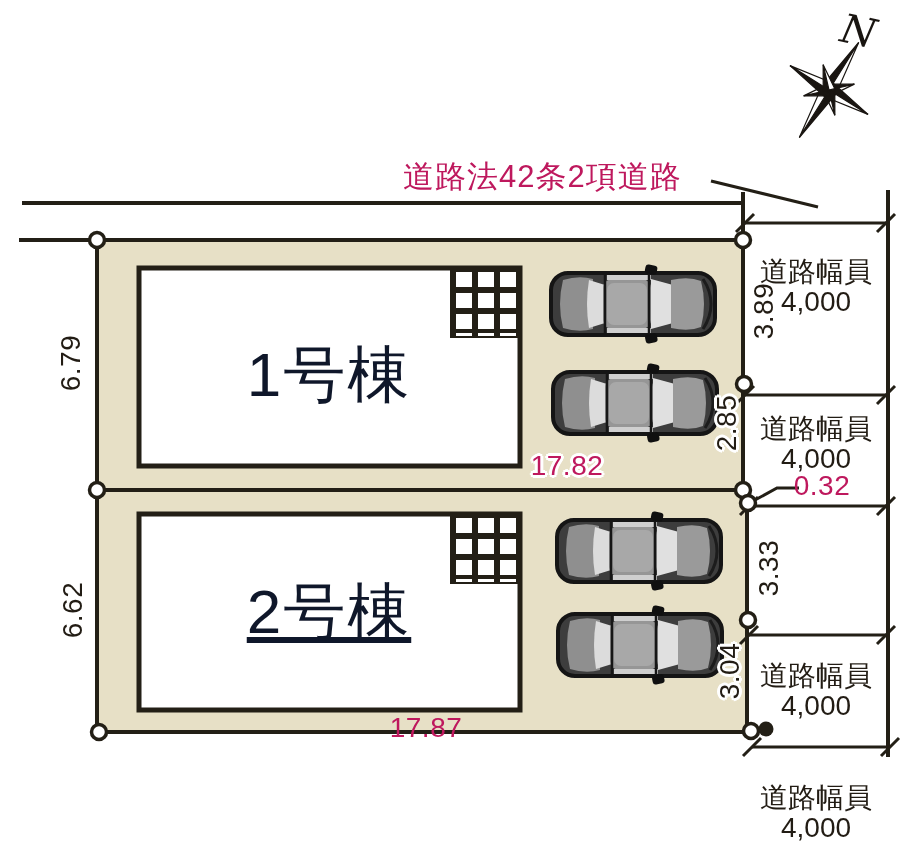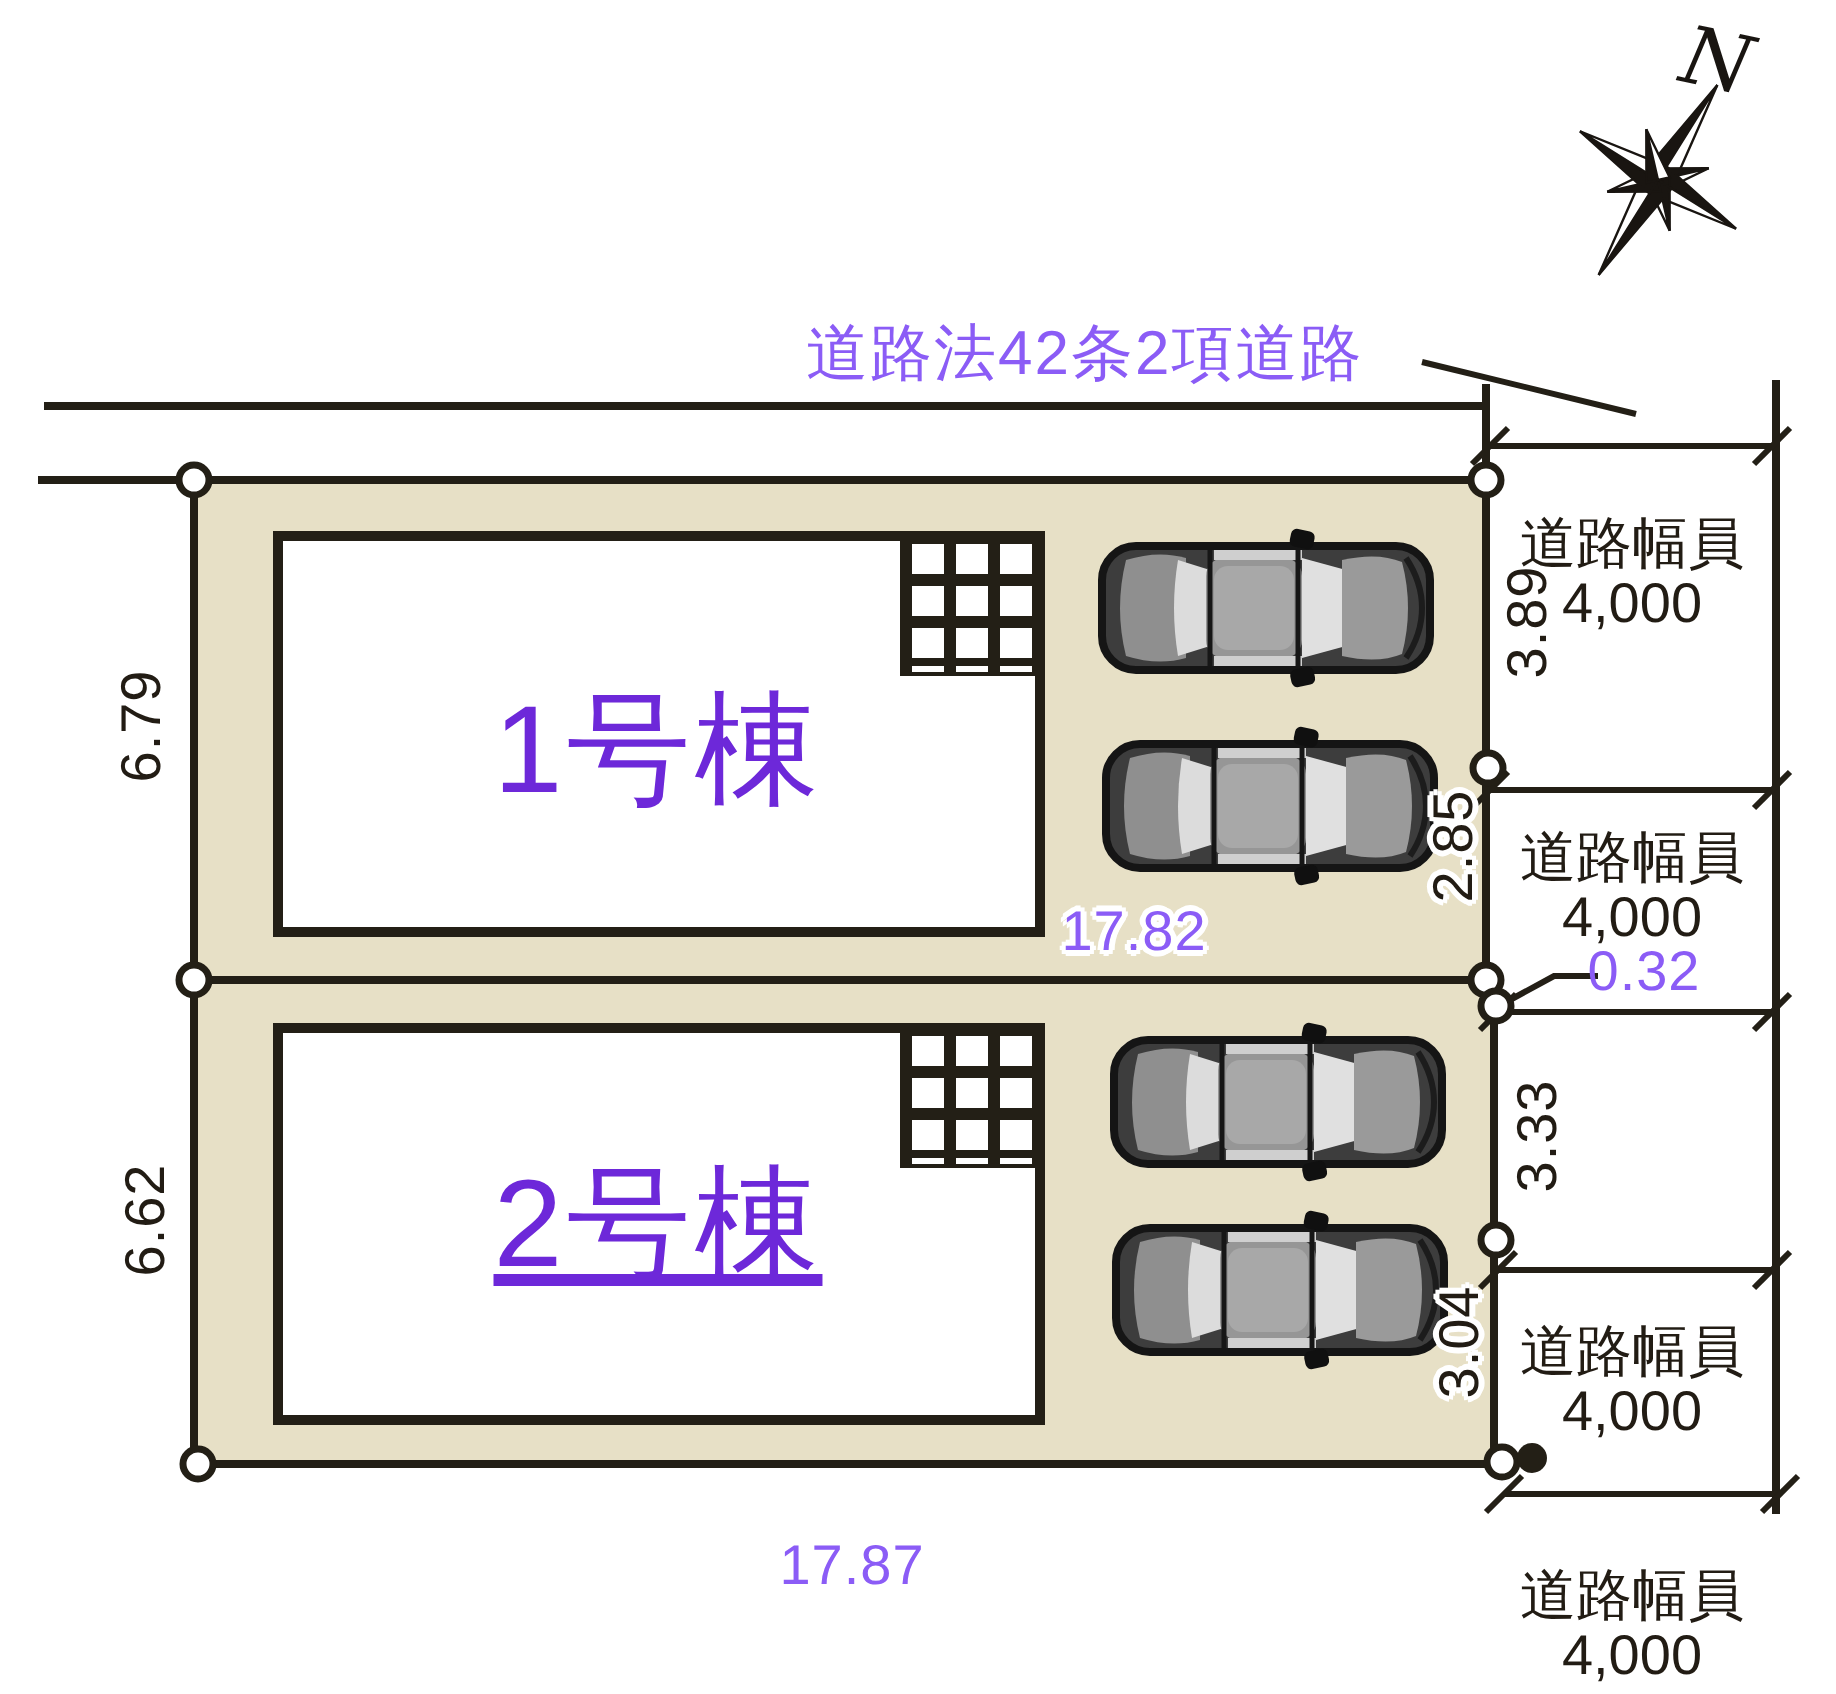--- a/index.html
+++ b/index.html
@@ -1,35 +1,35 @@
 <!DOCTYPE html>
 <html><head>
 <meta charset="utf-8">
 <style>
   html,body{margin:0;padding:0;background:#ffffff;}
   #stage{
     position:relative;width:918px;height:847px;background:#ffffff;overflow:hidden;
     font-family:"Liberation Sans",sans-serif;color:#221c14;
   }
   #plan-svg{position:absolute;left:0;top:0;}
-  .lbl{position:absolute;white-space:nowrap;color:#8b5cf6;}
+  .lbl{position:absolute;white-space:nowrap;color:#be185d;}
   .dim{font-size:28px;letter-spacing:0.5px;}
   .ctr{display:flex;align-items:center;justify-content:center;text-align:center;}
   .vdim{
     position:absolute;width:100px;height:30px;
     display:flex;align-items:center;justify-content:center;
     transform:rotate(-90deg);font-size:28px;letter-spacing:0.5px;
   }
   .halo{
     text-shadow:
       -3px 0 0 #fff,3px 0 0 #fff,0 -3px 0 #fff,0 3px 0 #fff,
       -2px -2px 0 #fff,2px -2px 0 #fff,-2px 2px 0 #fff,2px 2px 0 #fff;
   }
   .bldg-label{
-    position:absolute;font-size:62px;letter-spacing:2px;color:#6d28d9;
+    position:absolute;font-size:62px;letter-spacing:2px;color:#0f172a;
     display:flex;align-items:center;justify-content:center;
   }
   .road-block{position:absolute;width:160px;text-align:center;font-size:28px;line-height:30px;margin-top:13px;}
   .road-law{position:absolute;font-size:31px;letter-spacing:1px;}
   .north-n{
     position:absolute;font-family:"DejaVu Serif",serif;font-style:italic;
     font-size:40px;transform:rotate(12deg);color:#191511;
   }
 </style>
 </head>
@@ -157,21 +157,21 @@
   <div class="north-n" style="left:841px;top:8px;">N</div>
 
 
   <div class="bldg-label" style="left:169px;top:330px;width:320px;height:90px;">1号棟</div>
   <div class="bldg-label" style="left:169px;top:567px;width:320px;height:90px;text-decoration:underline;">2号棟</div>
 
   <div class="vdim" style="left:21px;top:348px;">6.79</div>
   <div class="vdim" style="left:23px;top:595px;">6.62</div>
 
   <div class="lbl dim ctr halo" style="left:507px;top:450px;width:120px;">17.82</div>
-  <div class="lbl dim ctr" style="left:366px;top:767px;width:120px;">17.87</div>
+  <div class="lbl dim ctr" style="left:366px;top:712px;width:120px;">17.87</div>
 
   <div class="vdim" style="left:714px;top:296px;">3.89</div>
   <div class="vdim halo" style="left:677px;top:408px;">2.85</div>
   <div class="vdim" style="left:719px;top:553px;">3.33</div>
   <div class="vdim halo" style="left:680px;top:656px;">3.04</div>
 
   <div class="lbl dim ctr" style="left:772px;top:470px;width:100px;">0.32</div>
 
   <div class="road-block" style="left:736px;top:244px;">
     <div>道路幅員</div>

